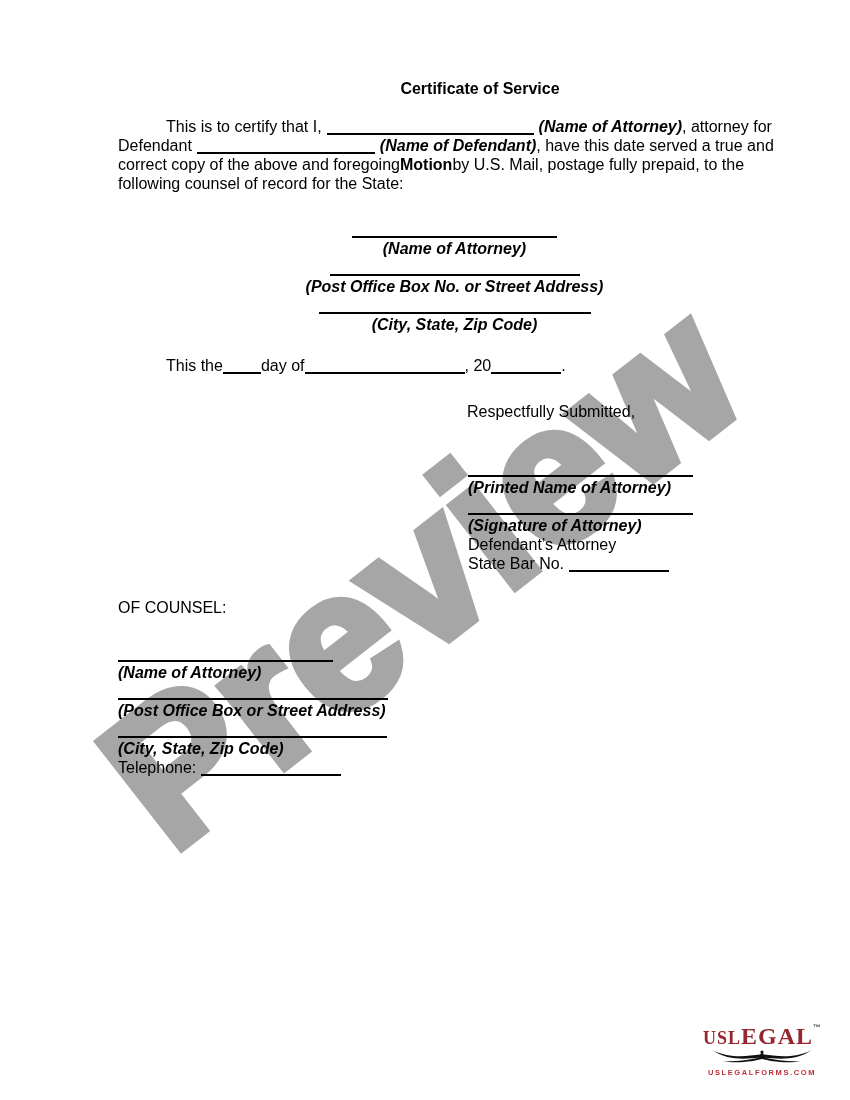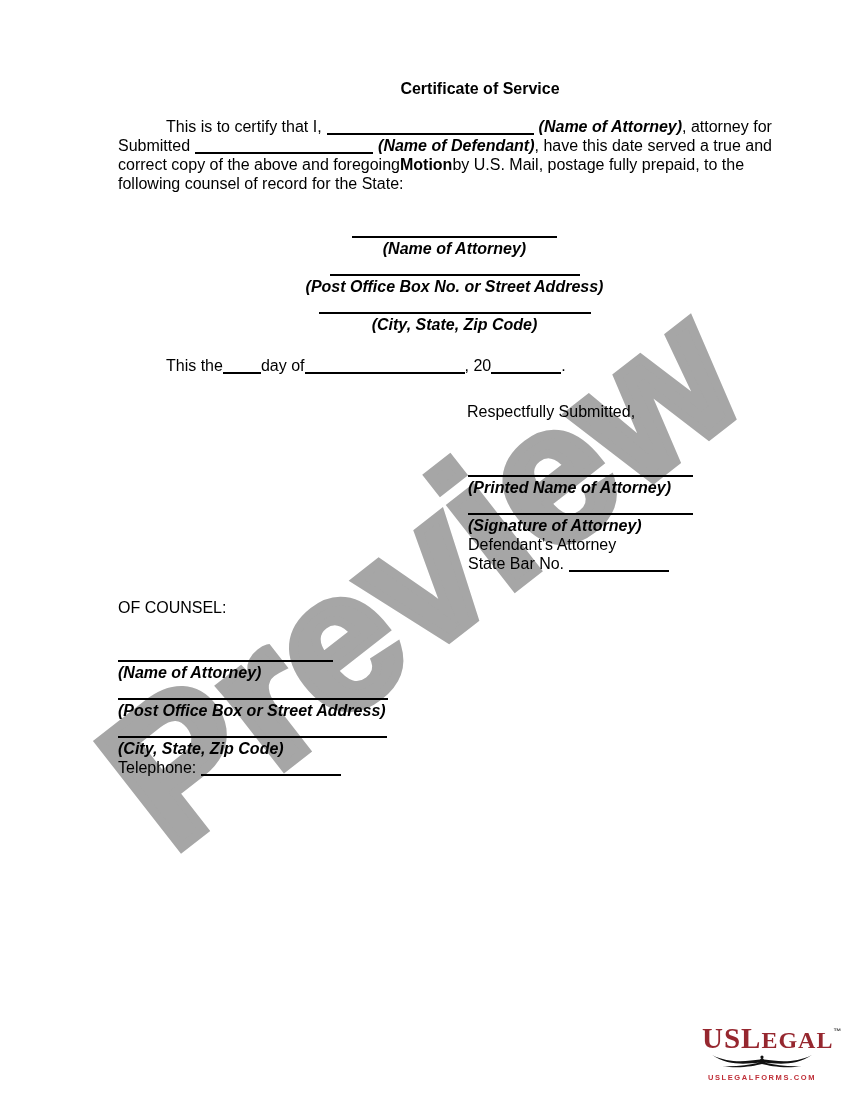--- a/index.html
+++ b/index.html
@@ -67,21 +67,21 @@
     text-align:center;
     z-index:2;
     line-height:1;
   }
   .logo .brand{
     font-family:"Liberation Serif",serif;
     font-weight:700;
     color:#96272f;
     white-space:nowrap;
   }
-  .logo .brand .big{font-size:29px;letter-spacing:1px;text-align:right;}
+  .logo .brand .big{font-size:18px;letter-spacing:1px;text-align:right;}
   .logo .brand .small{font-size:24px;letter-spacing:1px;}
   .logo .tm{font-size:8px;color:#444;vertical-align:14px;font-family:"Liberation Sans",sans-serif;}
   .logo .eagle{margin-top:1px;}
   .logo .site{
     margin-top:2px;
     font-size:7.5px;
     font-weight:bold;
     letter-spacing:1.6px;
     color:#bf2f38;
     font-family:"Liberation Sans",sans-serif;
@@ -93,21 +93,21 @@
 <div class="page">
 
   <div class="watermark">Preview</div>
 
   <div class="content">
 
     <div class="row doc-title">Certificate of Service</div>
 
     <div class="para">
       <div class="pline ind48"><span>This is to certify that I,</span><span class="blank w207 mLR"></span><span class="bi">(Name of Attorney)</span><span>, attorney for</span></div>
-      <div class="pline"><span>Submitted</span><span class="blank w178 mLR"></span><span class="bi">(Name of Defendant)</span><span>, have this date served a true and</span></div>
+      <div class="pline"><span>Defendant</span><span class="blank w178 mLR"></span><span class="bi">(Name of Defendant)</span><span>, have this date served a true and</span></div>
       <div class="pline"><span>correct copy of the above and foregoing</span><span class="b mL">Motion</span><span class="mL">by U.S. Mail, postage fully prepaid, to the</span></div>
       <div class="pline">following counsel of record for the State:</div>
     </div>
 
     <div class="row center mt18"><span class="blank w205"></span></div>
     <div class="row center bi">(Name of Attorney)</div>
     <div class="row center"><span class="blank w250"></span></div>
     <div class="row center bi">(Post Office Box No. or Street Address)</div>
     <div class="row center"><span class="blank w272"></span></div>
     <div class="row center bi">(City, State, Zip Code)</div>

